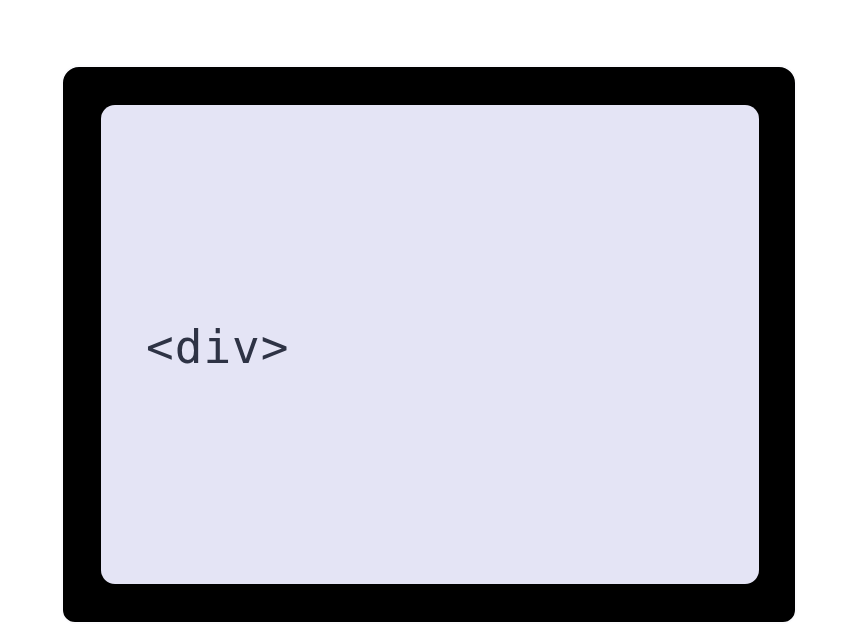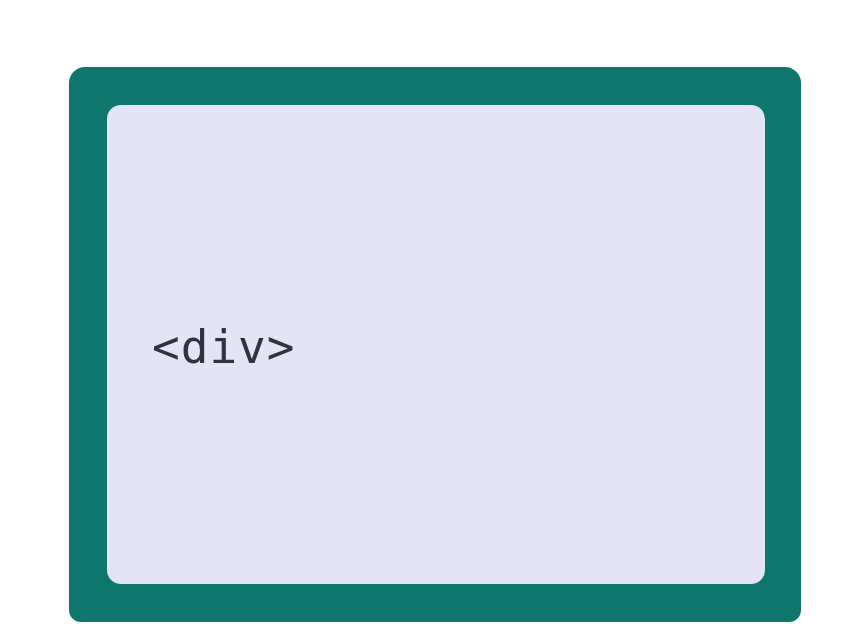--- a/index.html
+++ b/index.html
@@ -13,25 +13,25 @@
     }
 
     .stage {
       position: relative;
       width: 860px;
       height: 624px;
     }
 
     .frame {
       position: absolute;
-      left: 67px;
+      left: 61px;
       top: 65px;
       width: 736px;
       height: 559px;
-      background: #0f766e;
+      background: #000000;
       border: 2px solid #fbfbfd;
       border-radius: 18px;
       border-bottom-left-radius: 14px;
       border-bottom-right-radius: 14px;
     }
 
     .panel {
       position: absolute;
       left: 38px;
       top: 38px;

